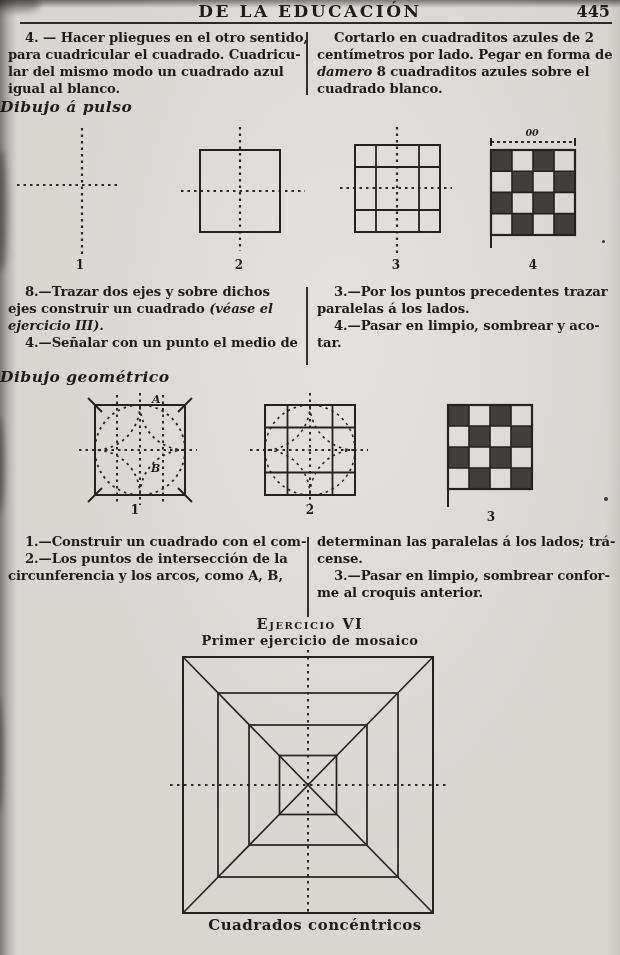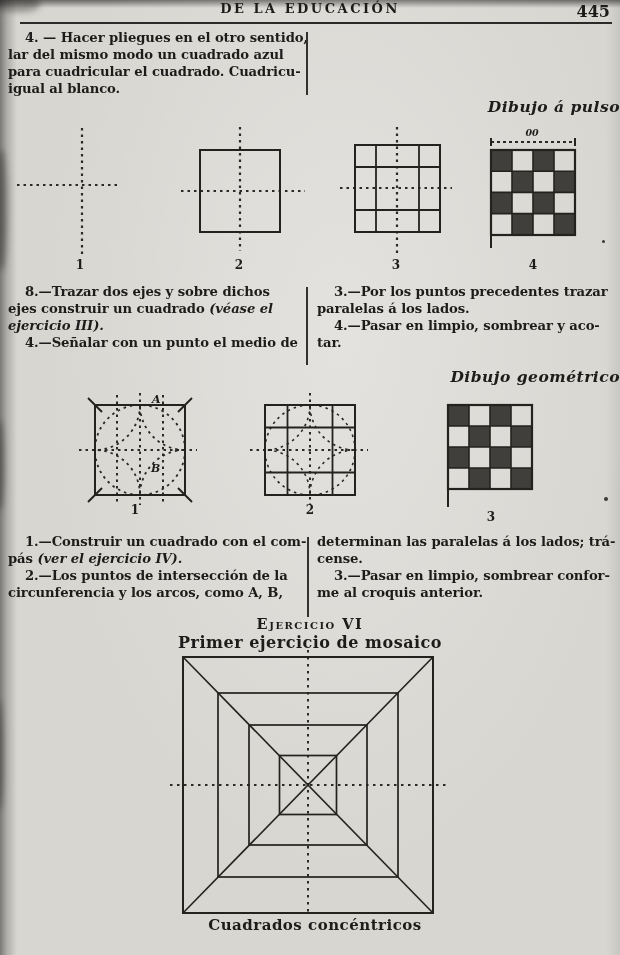--- a/index.html
+++ b/index.html
@@ -14,42 +14,42 @@
       radial-gradient(ellipse at 55% 35%, rgba(255,255,255,0.30), rgba(255,255,255,0) 62%),
       linear-gradient(to right, rgba(30,29,28,0.50) 0px, rgba(30,29,28,0.22) 7px, rgba(30,29,28,0) 17px),
       linear-gradient(to bottom, rgba(18,17,16,0.55) 0px, rgba(18,17,16,0) 8px),
       linear-gradient(to left, rgba(60,58,55,0.10) 0px, rgba(60,58,55,0) 14px);
   }
   .smudge{position:absolute;background:rgba(28,27,26,0.38);border-radius:45%;filter:blur(3px);}
   .speck{position:absolute;background:#3a3936;border-radius:50%;}
 
   .header-title{
     position:absolute;top:1px;left:0;width:100%;
-    text-align:center;font-size:13px;font-weight:700;letter-spacing:2.5px;
+    text-align:center;font-size:17px;font-weight:700;letter-spacing:2.5px;
   }
   .page-number{position:absolute;top:2px;right:10px;font-size:16px;font-weight:700;}
   .header-rule{position:absolute;top:22px;left:20px;width:592px;height:2px;background:#2b2a28;}
 
   .col{position:absolute;font-size:13.2px;font-weight:700;line-height:17px;letter-spacing:-0.1px;}
   .col .tl{white-space:nowrap;}
   .col .tl.ind{text-indent:17px;}
   .col .it{font-style:italic;}
   .vdiv{position:absolute;width:1.5px;background:#33322f;}
 
   .section-title{
-    position:absolute;left:0;width:100%;text-align:right;
+    position:absolute;left:0;width:100%;text-align:left;
     font-size:15.5px;font-weight:700;font-style:italic;letter-spacing:0.5px;
   }
   .ej-heading{
     position:absolute;left:0;width:100%;text-align:center;
     font-size:14.5px;font-weight:700;font-variant:small-caps;letter-spacing:1.5px;
   }
   .ej-sub{
     position:absolute;left:0;width:100%;text-align:center;
-    font-size:16px;font-weight:700;letter-spacing:0.5px;
+    font-size:13px;font-weight:700;letter-spacing:0.5px;
   }
   .fig{position:absolute;}
   .fig text{font-family:"DejaVu Serif",serif;font-weight:700;fill:#1d1c1a;}
   .caption{
     position:absolute;text-align:center;
     font-size:15px;font-weight:700;letter-spacing:0.5px;
   }
 </style>
 </head>
 <body>
@@ -62,25 +62,31 @@
   <div class="smudge" style="left:-6px;top:700px;width:9px;height:110px;"></div>
   <div class="speck" style="left:602px;top:240px;width:3px;height:3px;"></div>
   <div class="speck" style="left:604px;top:497px;width:4px;height:4px;"></div>
 
   <div class="header-title">DE LA EDUCACIÓN</div>
   <div class="page-number">445</div>
   <div class="header-rule"></div>
 
   <div class="col" style="left:8px;top:29px;width:296px;">
       <div class="tl ind"><span>4. — Hacer pliegues en el otro sentido,</span></div>
+      <div class="tl"><span>para cuadricular el cuadrado. Cuadricu-</span></div>
       <div class="tl"><span>lar del mismo modo un cuadrado azul</span></div>
-      <div class="tl"><span>para cuadricular el cuadrado. Cuadricu-</span></div>
       <div class="tl"><span>igual al blanco.</span></div>
     </div>
   <div class="vdiv" style="left:306px;top:32px;height:63px;"></div>
+  <div class="col" style="left:317px;top:29px;width:298px;">
+      <div class="tl ind"><span>Cortarlo en cuadraditos azules de 2</span></div>
+      <div class="tl"><span>centímetros por lado. Pegar en forma de</span></div>
+      <div class="tl"><span class="it">damero</span><span> 8 cuadraditos azules sobre el</span></div>
+      <div class="tl"><span>cuadrado blanco.</span></div>
+    </div>
 
   <div class="section-title" style="top:97px;">Dibujo á pulso</div>
 
   <svg class="fig" style="left:15px;top:125px;" width="112" height="148" viewBox="0 0 112 148">
     <g stroke="#2a2927" stroke-width="2.2" stroke-dasharray="2.5 4" fill="none">
       <line x1="67" y1="3" x2="67" y2="130"></line>
       <line x1="2" y1="60" x2="102" y2="60"></line>
     </g>
     <text x="65" y="144" font-size="12" text-anchor="middle">1</text>
   </svg>
@@ -244,21 +250,20 @@
       <line x1="13" y1="31" x2="97" y2="31"></line>
         <line x1="13" y1="52" x2="97" y2="52"></line>
         <line x1="13" y1="73" x2="97" y2="73"></line>
     </g>
     <rect x="13" y="10" width="84" height="84" fill="none" stroke="#23221f" stroke-width="2.2"></rect>
     <text x="56" y="126" font-size="12" text-anchor="middle">3</text>
   </svg>
 
   <div class="col" style="left:8px;top:533px;width:296px;">
       <div class="tl ind"><span>1.—Construir un cuadrado con el com-</span></div>
-      <div class="tl"><span>pás </span><span class="it">(ver el ejercicio IV).</span></div>
       <div class="tl ind"><span>2.—Los puntos de intersección de la</span></div>
       <div class="tl"><span>circunferencia y los arcos, como A, B,</span></div>
     </div>
   <div class="vdiv" style="left:307px;top:537px;height:80px;"></div>
   <div class="col" style="left:317px;top:533px;width:300px;">
       <div class="tl"><span>determinan las paralelas á los lados; trá-</span></div>
       <div class="tl"><span>cense.</span></div>
       <div class="tl ind"><span>3.—Pasar en limpio, sombrear confor-</span></div>
       <div class="tl"><span>me al croquis anterior.</span></div>
     </div>

